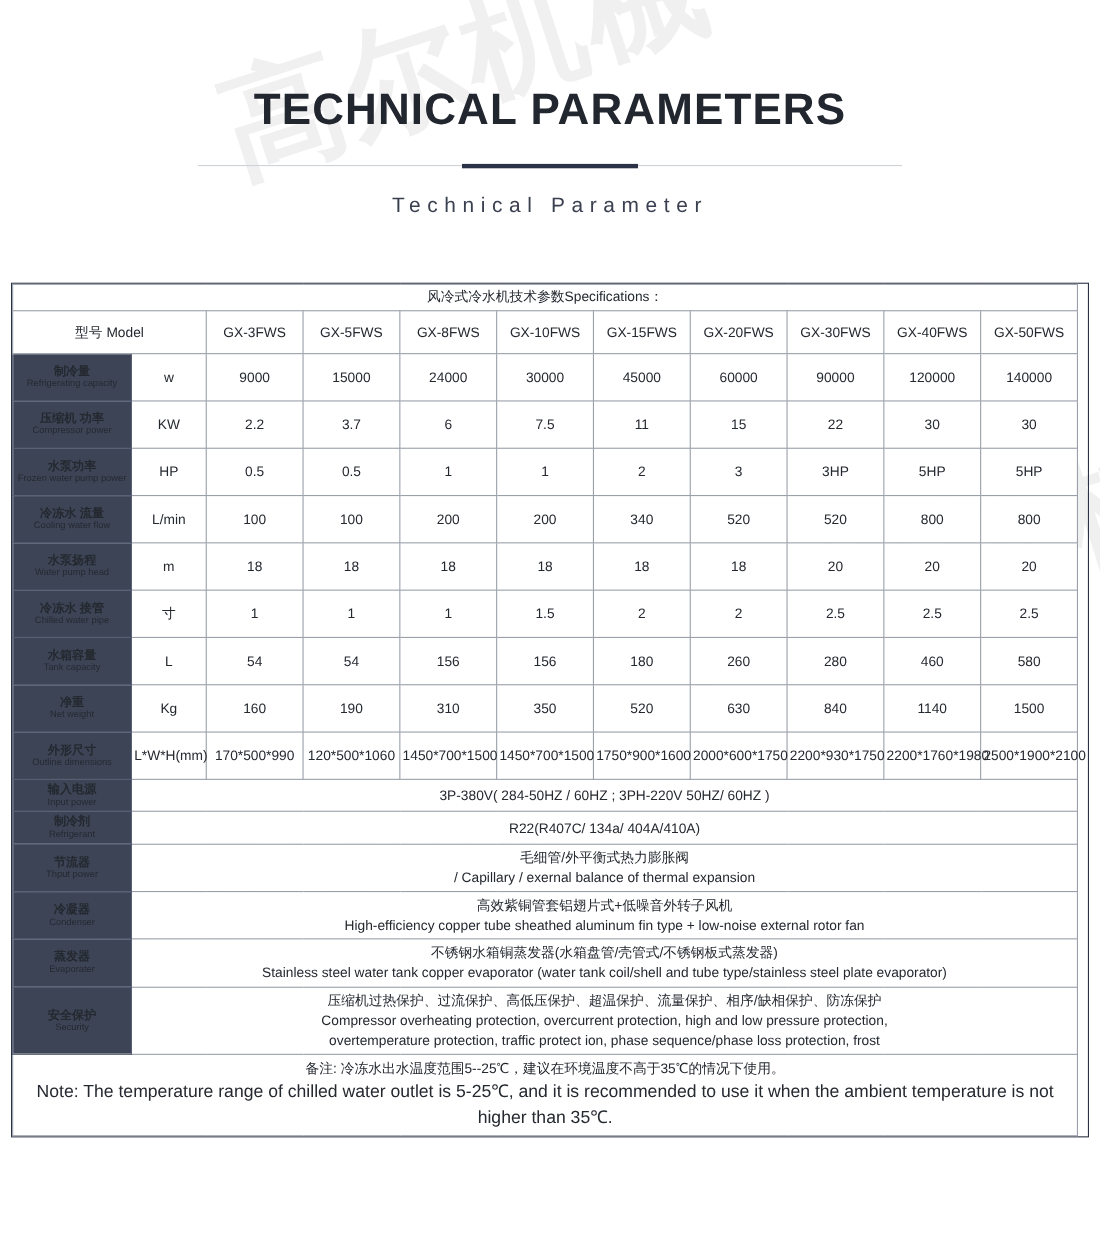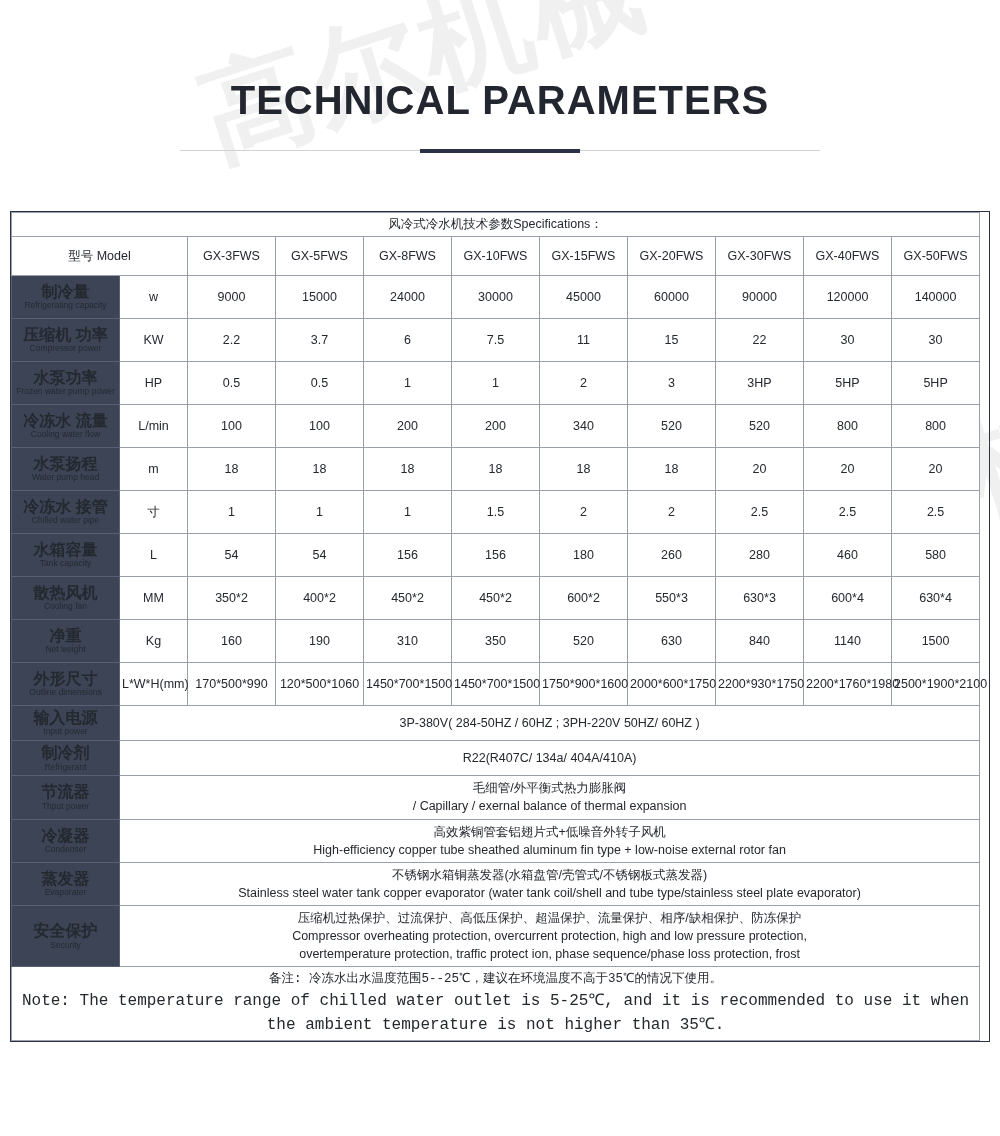--- a/index.html
+++ b/index.html
@@ -121,21 +121,21 @@
   }
   .rowlabel {
     background: #3c4456 !important;
     color: #ffffff;
     border: 1px solid #596076 !important;
     line-height: 1.15;
     padding: 2px 3px;
   }
   .rowlabel .cn {
     display: block;
-    font-size: 16px;
+    font-size: 11px;
     font-weight: bold;
   }
   .rowlabel .en {
     display: block;
     font-size: 8.5px;
     font-weight: normal;
     letter-spacing: 0px;
     opacity: .95;
   }
   .unit-cell {
@@ -156,21 +156,20 @@
   .merged-cell .line-cn { display: block; }
   .merged-cell .line-en { display: block; }
   .note-row td {
     background: #343c4e;
     color: #ffffff;
     border: 1px solid #343c4e;
     text-align: left;
     padding: 7px 10px 8px 10px;
     font-size: 12.5px;
     line-height: 1.5;
-    font-family: Liberation Mono, monospace;
   }
   .note-row .note-en { font-size: 16px; }
 
   col.c-label { width: 108px; }
   col.c-unit  { width: 68px; }
   col.c-data  { width: 88px; }
 </style>
 </head>
 <body>
 
@@ -179,20 +178,21 @@
   <div class="wm-text wm2">高尔机械</div>
   <div class="wm-text wm3">高尔机械</div>
 </div>
 
 <div class="header">
   <h1 class="title">TECHNICAL PARAMETERS</h1>
   <div class="rule-wrap">
     <div class="rule-line"></div>
     <div class="rule-accent"></div>
   </div>
+  <div class="subtitle">Technical Parameter</div>
 </div>
 
 <div class="table-wrap">
   <table class="spec">
     <colgroup>
       <col class="c-label">
         <col class="c-unit">
       <col class="c-data">
         <col class="c-data">
         <col class="c-data">
@@ -326,36 +326,20 @@
           <td class="data-cell">156</td>
           <td class="data-cell">156</td>
           <td class="data-cell">180</td>
           <td class="data-cell">260</td>
           <td class="data-cell">280</td>
           <td class="data-cell">460</td>
           <td class="data-cell">580</td>
         </tr>
         <tr>
           <td class="rowlabel">
-            <span class="cn">散热风机</span>
-            <span class="en">Cooling fan</span>
-          </td>
-          <td class="unit-cell">MM</td>
-          <td class="data-cell">350*2</td>
-          <td class="data-cell">400*2</td>
-          <td class="data-cell">450*2</td>
-          <td class="data-cell">450*2</td>
-          <td class="data-cell">600*2</td>
-          <td class="data-cell">550*3</td>
-          <td class="data-cell">630*3</td>
-          <td class="data-cell">600*4</td>
-          <td class="data-cell">630*4</td>
-        </tr>
-        <tr>
-          <td class="rowlabel">
             <span class="cn">净重</span>
             <span class="en">Net weight</span>
           </td>
           <td class="unit-cell">Kg</td>
           <td class="data-cell">160</td>
           <td class="data-cell">190</td>
           <td class="data-cell">310</td>
           <td class="data-cell">350</td>
           <td class="data-cell">520</td>
           <td class="data-cell">630</td>

